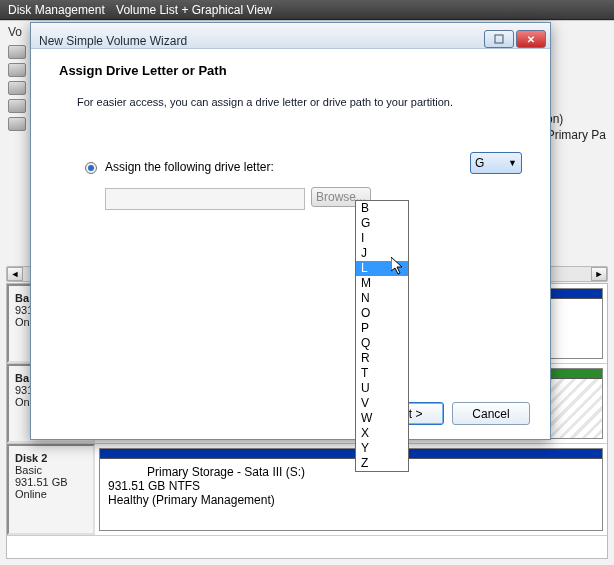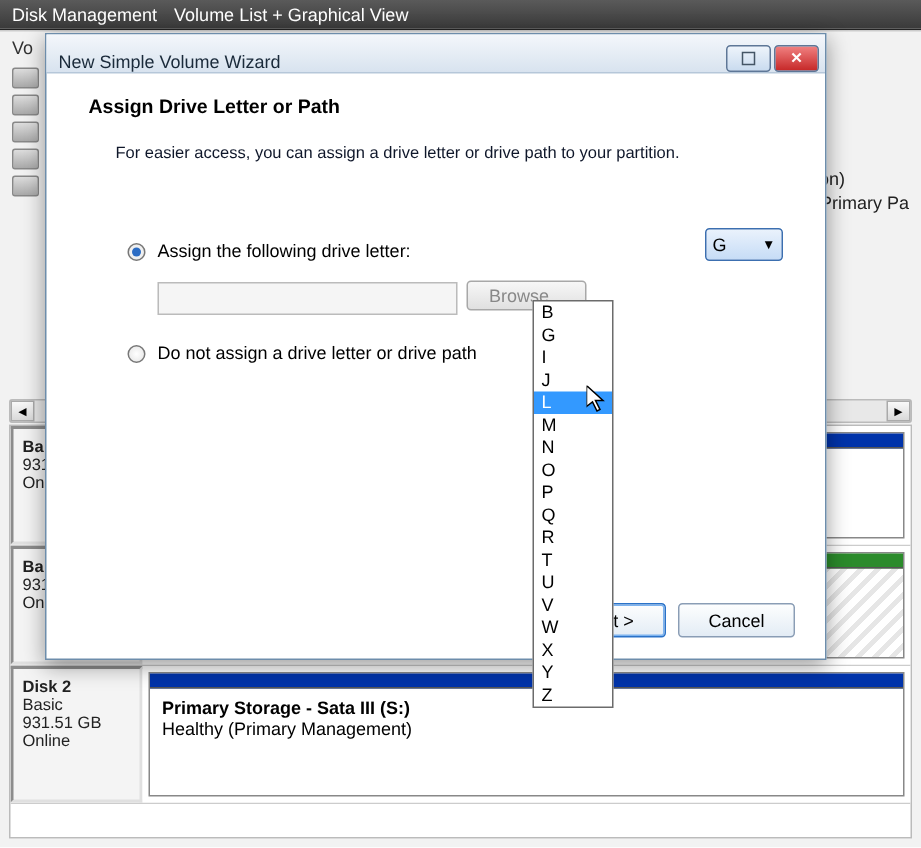--- a/index.html
+++ b/index.html
@@ -97,21 +97,21 @@
     height: 100%;
   }
   .vol-color {
     height: 10px;
     background: #0033aa;
     border-bottom: 1px solid #555;
   }
   .vol-body {
     padding: 6px 8px;
   }
-  .vol-body .vname { font-weight: bold; }
+  .vol-body .vname { font-weight: normal; margin-left: 39px; }
   .vol-stripe {
     background: repeating-linear-gradient(135deg,#fff,#fff 5px,#e6e6e6 5px,#e6e6e6 8px);
   }
   .sidebar-icons {
     position: absolute;
     top: 24px; left: 8px;
     display: flex;
     flex-direction: column;
     gap: 4px;
   }
@@ -214,21 +214,21 @@
     display: block;
     width: 200px; height: 22px;
     margin-left: 20px; margin-top: 4px;
     background: #f5f5f5;
     border: 1px solid #bbb;
     padding: 0 4px;
   }
   .browse-btn {
     display: inline-block;
     margin-left: 6px;
-    padding: 2px 14px;
+    padding: 2px 4px;
     background: linear-gradient(#f7f7f7,#e0e0e0);
     border: 1px solid #a8a8a8;
     border-radius: 3px;
     color: #888;
   }
   .btn-row {
     position: absolute;
     bottom: 14px; right: 20px;
     display: flex;
     gap: 8px;
@@ -337,20 +337,21 @@
           <span class="dname">Disk 2</span>
           <span>Basic</span><br>
           <span>931.51 GB</span><br>
           <span>Online</span>
         </div>
         <div class="vol-wrap">
             <div class="vol-box">
           <div class="vol-color"></div>
           <div class="vol-body">
             <div class="vname">Primary Storage - Sata III  (S:)</div>
+            <div>931.51 GB NTFS</div>
             <div>Healthy (Primary Management)</div>
           </div>
         </div>
           </div>
       </div>
     </div>
   </div>
 </div>
 
 <div class="wizard">
@@ -379,24 +380,20 @@
           <span class="val">G</span>
           <span class="chev">▼</span>
         </span>
       </div>
 
       <div style="display:flex;align-items:center;margin-bottom:18px">
         <input class="folder-input" disabled="" value="" style="">
         <span class="browse-btn">Browse...</span>
       </div>
 
-      <div class="opt-row">
-        <span class="radio"></span>
-        <label>Do not assign a drive letter or drive path</label>
-      </div>
     </div>
   </div>
 
   <div class="btn-row">
     <div class="wbtn primary">Next &gt;</div>
     <div class="wbtn">Cancel</div>
   </div>
 </div>
 
 <div class="dropdown" id="dd">

